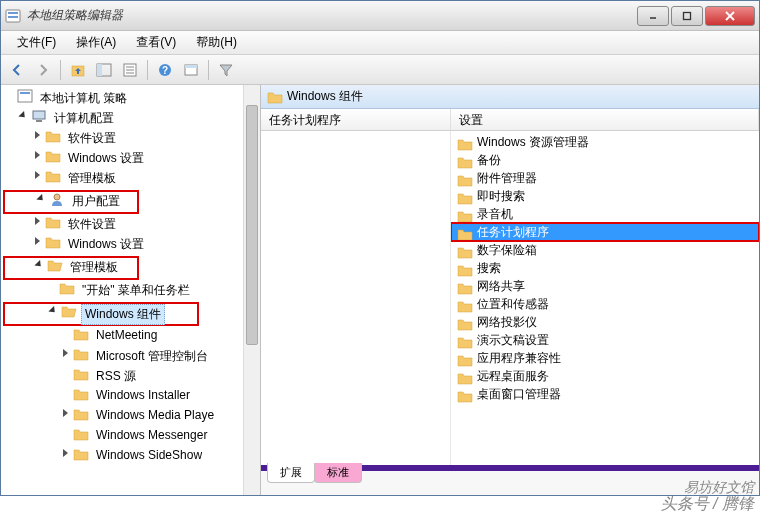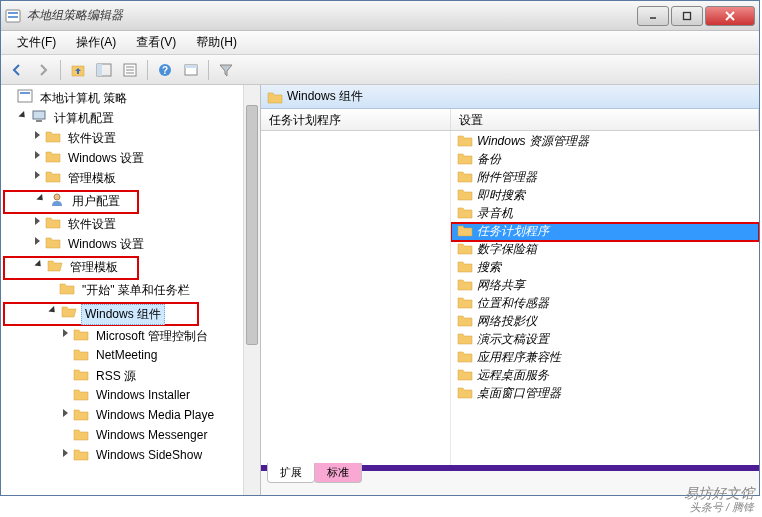--- a/index.html
+++ b/index.html
@@ -35,31 +35,31 @@
 
 .right-panel { flex: 1; display: flex; flex-direction: column; background: #fff; }
 .right-header { height: 24px; background: linear-gradient(to bottom, #e8f0fb, #d0e4f7); display: flex; align-items: center; padding: 0 6px; border-bottom: 1px solid #b0c4de; font-size: 12px; }
 .right-columns { height: 22px; display: flex; border-bottom: 1px solid #d0d0d0; font-size: 12px; background: #fff; }
 .col-head { padding: 3px 8px; border-right: 1px solid #e0e0e0; background: linear-gradient(to bottom, #fff, #f0f0f0); }
 .col-head:first-child { width: 190px; }
 .col-head:last-child { flex: 1; }
 .right-body { flex: 1; display: flex; overflow: hidden; }
 .right-left-empty { width: 190px; border-right: 1px solid #e8e8e8; }
 .right-list { flex: 1; overflow-y: auto; padding: 2px 0; font-size: 12px; }
-.list-item { display: flex; align-items: flex-start; height: 18px; padding: 0 6px; font-style: italic; }
+.list-item { display: flex; align-items: flex-end; height: 18px; padding: 0 6px; }
 .list-item.selected { background: #3399ff; color: #fff; }
 .list-item.red-outline { outline: 2px solid #d00; outline-offset: -1px; }
 .list-icon { width: 16px; height: 14px; margin-right: 4px; }
 
 .tabs-row { height: 22px; display: flex; align-items: flex-end; padding: 12px 6px; border-top: 6px solid #4c1d95; background: #f7f7f7; font-size: 11px; }
 .tab { padding: 2px 12px; border: 1px solid #c0c0c0; border-top: none; background: #fff; margin-right: -1px; border-radius: 0 0 4px 4px; }
 .tab.active { background: #f9a8d4; }
 
 .watermark { position: absolute; right: 8px; bottom: 4px; font-size: 14px; color: #888; font-style: italic; line-height: 1.1; text-align: right; }
-.watermark .sub { font-size: 11px; }
+.watermark .sub { font-size: 16px; }
 
 .folder-svg { fill: #f5c96b; stroke: #d4a030; stroke-width: 0.5; }
 .folder-open-svg { fill: #f5c96b; stroke: #d4a030; stroke-width: 0.5; }
 .collapse-arrow { width:0; height:0; border-top:4px solid transparent; border-bottom:4px solid transparent; border-left:5px solid #555; }
 .expand-arrow { width:0; height:0; border-left:4px solid transparent; border-right:4px solid transparent; border-top:5px solid #333; transform: rotate(-45deg); }
 .scrollbar-track { position: absolute; right: 0; top: 0; bottom: 0; width: 17px; background: #f0f0f0; border-left: 1px solid #ddd; }
 .scrollbar-thumb { position: absolute; left: 2px; right: 2px; background: #c8c8c8; border-radius: 2px; border: 1px solid #aaa; }
 </style>
 </head>
 <body>
@@ -293,39 +293,39 @@
                 <svg width="16" height="14">
                   <path class="folder-open-svg" d="M1 3 L6 3 L7 5 L15 5 L13 13 L1 13 Z"></path>
                 </svg>
               </span>
               <span class="tree-label selected">Windows 组件</span>
             </div>
         </div>
 
         <div class="tree-node">
             <span class="indent i4"></span>
+            <span class="tree-toggle spacer"></span>
+            <span class="tree-icon">
+              <svg width="16" height="14">
+                <path class="folder-svg" d="M1 3 L6 3 L7 5 L15 5 L15 13 L1 13 Z"></path>
+              </svg>
+            </span>
+            <span class="tree-label">NetMeeting</span>
+          </div>
+        <div class="tree-node">
+            <span class="indent i4"></span>
             <span class="tree-toggle">
               <span class="collapse-arrow"></span>
             </span>
             <span class="tree-icon">
               <svg width="16" height="14">
                 <path class="folder-svg" d="M1 3 L6 3 L7 5 L15 5 L15 13 L1 13 Z"></path>
               </svg>
             </span>
             <span class="tree-label">Microsoft 管理控制台</span>
-          </div>
-        <div class="tree-node">
-            <span class="indent i4"></span>
-            <span class="tree-toggle spacer"></span>
-            <span class="tree-icon">
-              <svg width="16" height="14">
-                <path class="folder-svg" d="M1 3 L6 3 L7 5 L15 5 L15 13 L1 13 Z"></path>
-              </svg>
-            </span>
-            <span class="tree-label">NetMeeting</span>
           </div>
         <div class="tree-node">
             <span class="indent i4"></span>
             <span class="tree-toggle spacer"></span>
             <span class="tree-icon">
               <svg width="16" height="14">
                 <path class="folder-svg" d="M1 3 L6 3 L7 5 L15 5 L15 13 L1 13 Z"></path>
               </svg>
             </span>
             <span class="tree-label">RSS 源</span>

